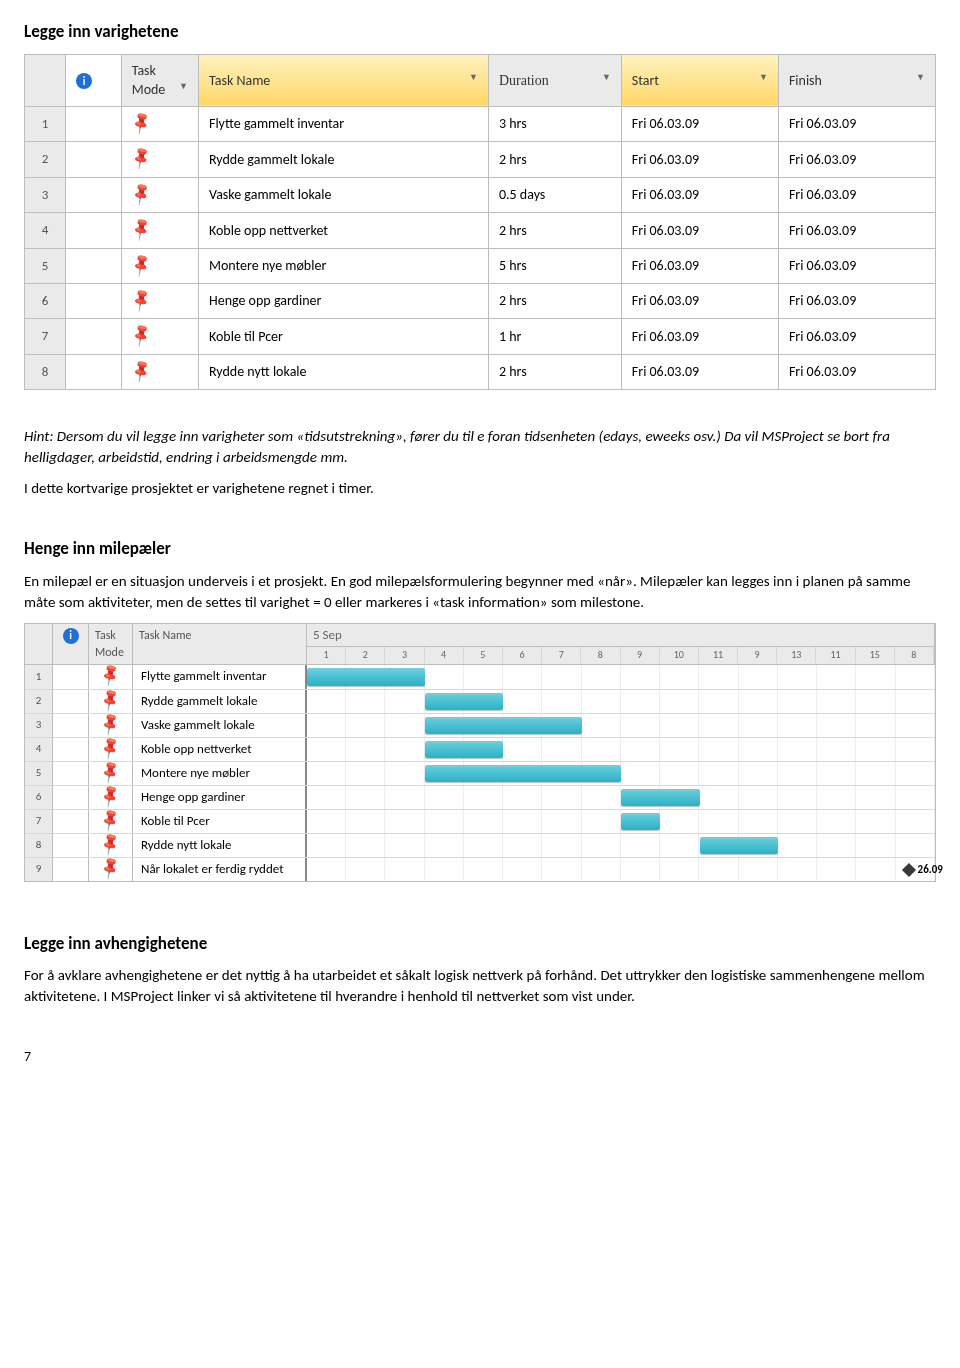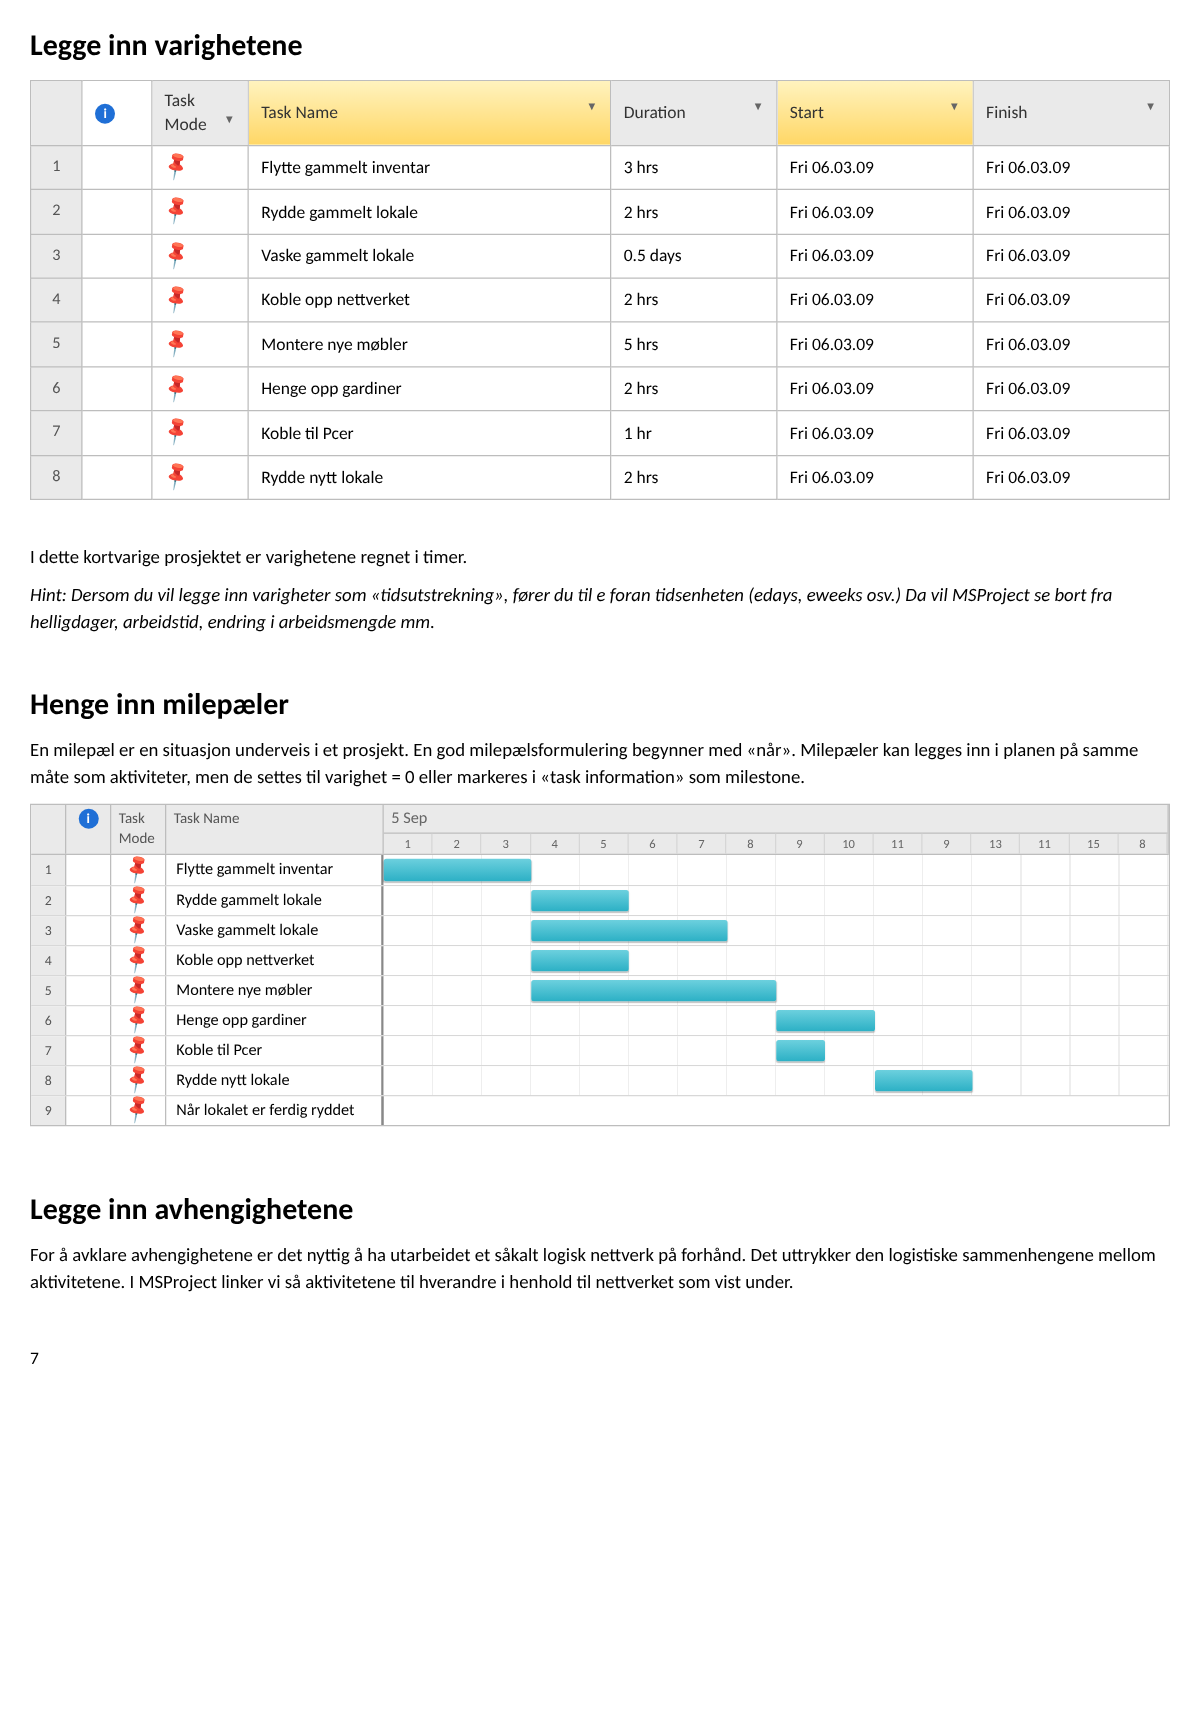--- a/index.html
+++ b/index.html
@@ -7,21 +7,21 @@
     font-family: Calibri, Arial, sans-serif;
     margin: 0;
     padding: 20px 24px;
     background: #fff;
     color: #000;
     font-size: 15px;
     line-height: 1.4;
     width: 960px;
   }
   h2 {
-    font-size: 24px;
+    font-size: 17px;
     font-weight: bold;
     margin: 0 0 10px 0;
   }
   .section { margin-bottom: 38px; }
   p { margin: 4px 0 10px 0; }
 
   
   .tgrid {
     border-collapse: collapse;
     width: 100%;
@@ -71,21 +71,21 @@
     justify-content: center;
   }
   .pin-icon {
     display: inline-block;
     transform: rotate(-35deg);
     color: #2aa6c9;
     font-size: 16px;
   }
   .col-mode  { width: 64px; }
   .col-name  { width: 240px; }
-  .col-dur   { width: 110px; }
+  .col-dur   { width: 110px; font-family: Liberation Serif, serif; }
   .col-start { width: 130px; margin-left: 40px; }
   .col-fin   { width: 130px; }
 
   
   .gwrap { border: 1px solid #bdbdbd; font-size: 12px; margin: 10px 0 50px 0; }
   .ghdr {
     display: flex;
     background: #eaeaea;
     border-bottom: 1px solid #bdbdbd;
   }
@@ -247,22 +247,22 @@
           <td class="indcell"></td>
           <td><span class="pin-icon">📌</span></td>
           <td>Rydde nytt lokale</td>
           <td>2 hrs</td>
           <td>Fri 06.03.09</td>
           <td>Fri 06.03.09</td>
         </tr>
       </tbody>
 </table>
 
+<p><em>Hint: Dersom du vil legge inn varigheter som «tidsutstrekning», fører du til e foran tidsenheten (edays, eweeks osv.) Da vil MSProject se bort fra helligdager, arbeidstid, endring i arbeidsmengde mm.</em></p>
 <p>I dette kortvarige prosjektet er varighetene regnet i timer.</p>
-<p><em>Hint: Dersom du vil legge inn varigheter som «tidsutstrekning», fører du til e foran tidsenheten (edays, eweeks osv.) Da vil MSProject se bort fra helligdager, arbeidstid, endring i arbeidsmengde mm.</em></p>
 </div>
 
 <h2>Henge inn milepæler</h2>
 <p>En milepæl er en situasjon underveis i et prosjekt. En god milepælsformulering begynner med «når». Milepæler kan legges inn i planen på samme måte som aktiviteter, men de settes til varighet = 0 eller markeres i «task information» som milestone.</p>
 
 <div class="gwrap">
   <div class="ghdr">
     <div class="cell rn"></div>
     <div class="cell ic"><span class="info-icon">i</span></div>
     <div class="cell mo"><span>Task Mode</span></div>
@@ -380,20 +380,24 @@
           <div class="bar" style="left:62.50%;width:12.50%;"></div>
         </div>
       </div>
       <div class="grow">
         <div class="rn">9</div>
         <div class="ic"></div>
         <div class="mo">
           <span class="pin-icon">📌</span>
         </div>
         <div class="nm">Når lokalet er ferdig ryddet</div>
+        <div class="tl">
+          <div class="ms-diamond" style="left:95.00%;"></div>
+          <div class="ms-label" style="left:calc(95.00% + 14px);">26.09</div>
+        </div>
       </div>
     </div>
 </div>
 
 <h2>Legge inn avhengighetene</h2>
 <p>For å avklare avhengighetene er det nyttig å ha utarbeidet et såkalt logisk nettverk på forhånd. Det uttrykker den logistiske sammenhengene mellom aktivitetene. I MSProject linker vi så aktivitetene til hverandre i henhold til nettverket som vist under.</p>
 
 <div class="pagenum">7</div>
 
 </body></html>

